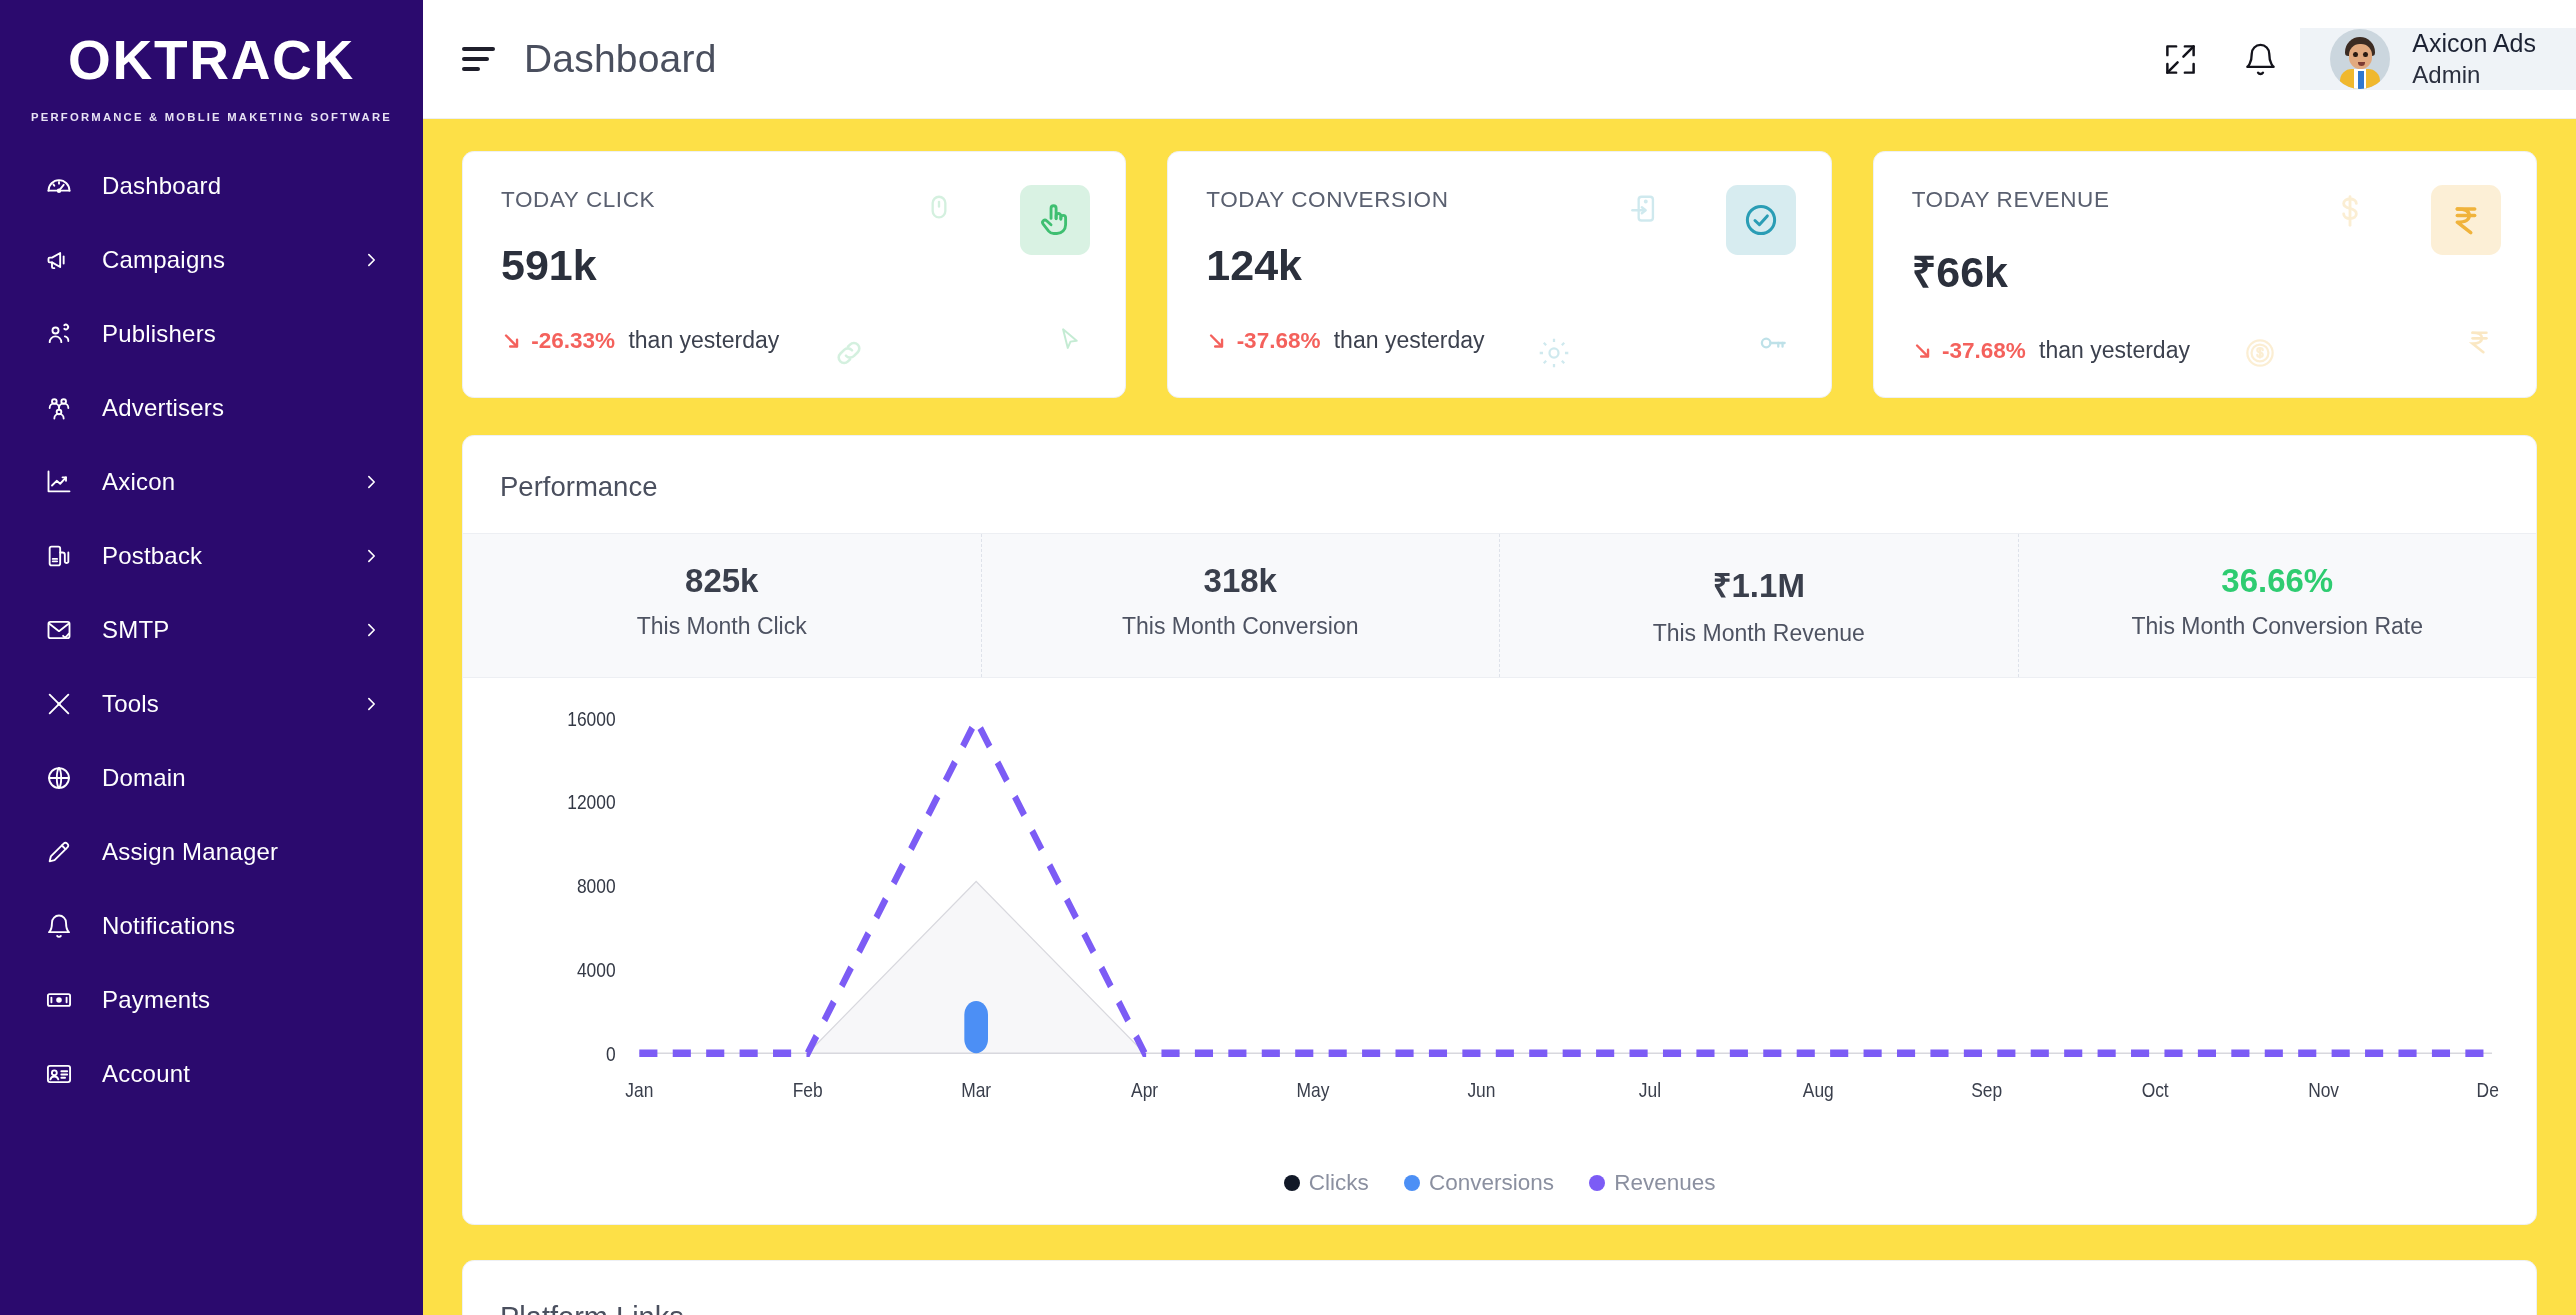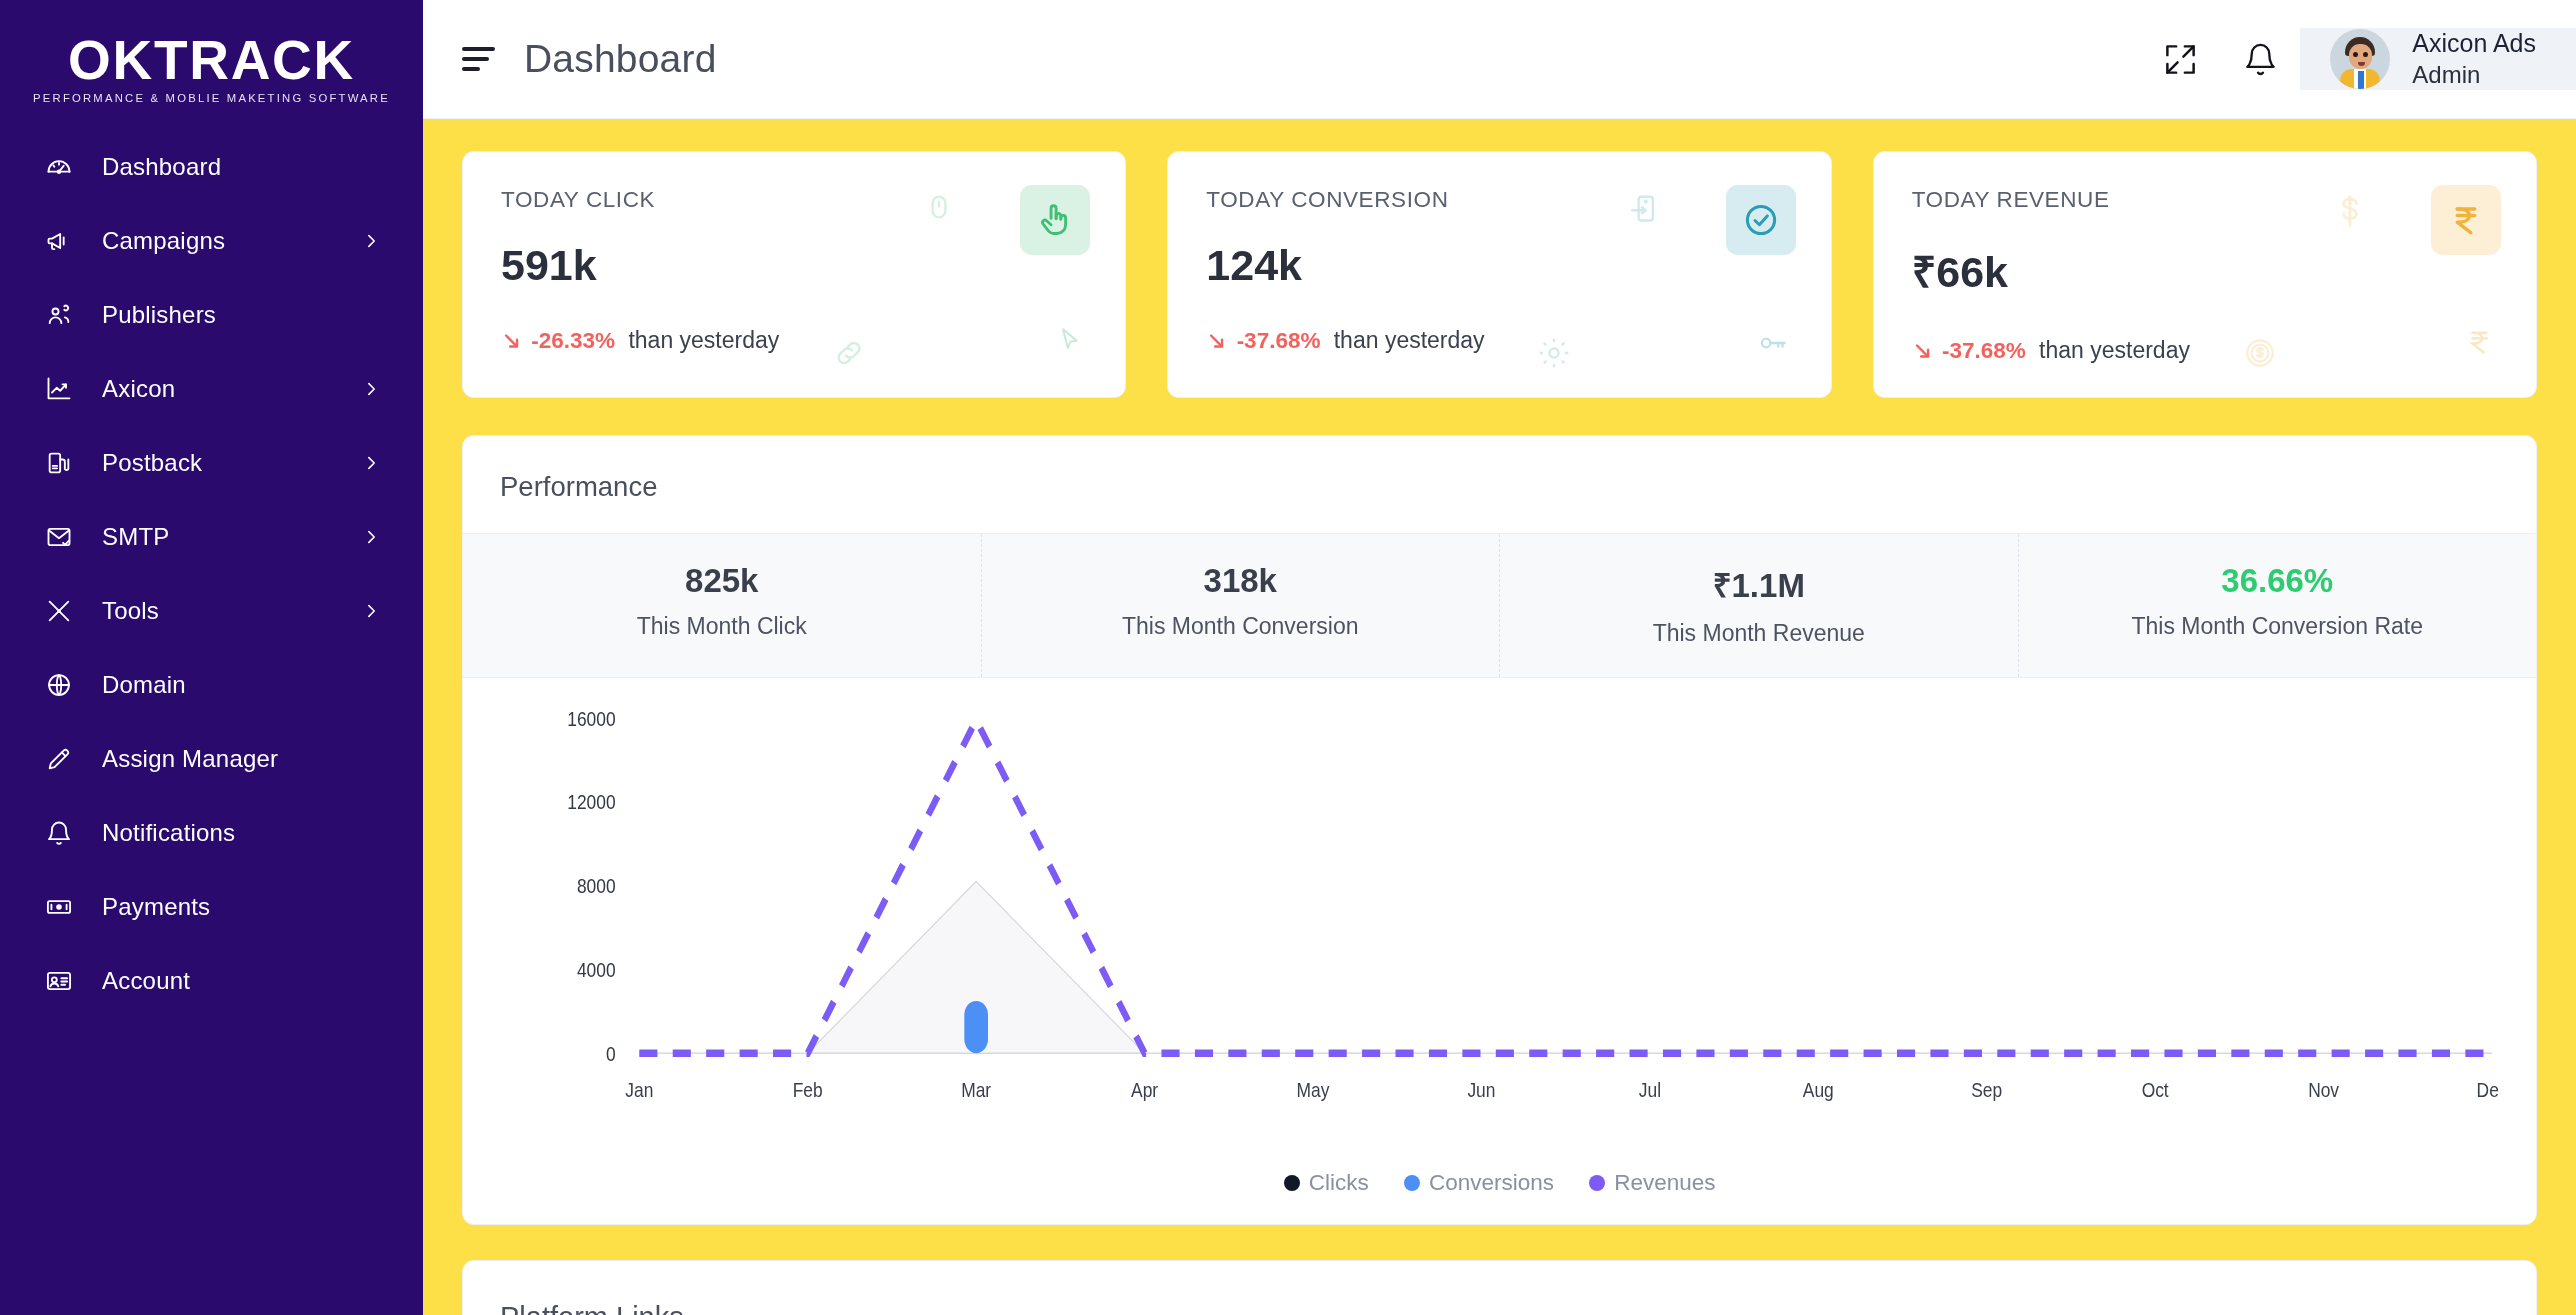--- a/index.html
+++ b/index.html
@@ -18,22 +18,22 @@
     color: #ffffff;
     position: relative;
     overflow: hidden;
   }
   .logo-wrap { padding: 33px 0 43px 0; text-align: center; }
   .logo-main {
     font-size: 55px; font-weight: 700; letter-spacing: 1.7px;
     color: #ffffff; line-height: 1;
   }
   .logo-sub {
-    margin-top: 4px;
-    font-size: 11.3px; font-weight: 400; letter-spacing: 2.2px;
+    margin-top: 23px;
+    font-size: 11.3px; font-weight: 700; letter-spacing: 2.2px;
     color: #E7E2F4;
   }
   .nav { padding: 0 0 0 0; }
   .nav-item {
     display: flex; align-items: center;
     height: 40px;
     padding: 0 43px 0 43px;
     margin-bottom: 34px;
     cursor: pointer;
     position: relative;
@@ -231,20 +231,33 @@
         <div class="nav-item">
           <span class="nav-icon">
             <svg viewBox="0 0 24 24" fill="none" stroke="#fff" stroke-width="1.6" stroke-linecap="round" stroke-linejoin="round">
               <circle cx="9" cy="9" r="2.6"></circle>
               <path d="M4 19a5 5 0 0 1 10 0"></path>
               <path d="M16.5 7.5a2 2 0 1 0 0-3"></path>
               <path d="M17 14a4 4 0 0 1 3 4"></path>
             </svg>
           </span>
           <span class="nav-label">Publishers</span>
+        </div>
+        <div class="nav-item">
+          <span class="nav-icon">
+            <svg viewBox="0 0 24 24" fill="none" stroke="#fff" stroke-width="1.6" stroke-linecap="round" stroke-linejoin="round">
+              <circle cx="8" cy="6.5" r="2"></circle>
+              <circle cx="16" cy="6.5" r="2"></circle>
+              <path d="M4 12a4 4 0 0 1 8 0"></path>
+              <path d="M12 12a4 4 0 0 1 8 0"></path>
+              <circle cx="12" cy="15.5" r="2"></circle>
+              <path d="M8 21a4 4 0 0 1 8 0"></path>
+            </svg>
+          </span>
+          <span class="nav-label">Advertisers</span>
         </div>
         <div class="nav-item">
           <span class="nav-icon">
             <svg viewBox="0 0 24 24" fill="none" stroke="#fff" stroke-width="1.6" stroke-linecap="round" stroke-linejoin="round">
               <path d="M3 3v17h18"></path>
               <polyline points="6 15 10 11 13 13.5 18 8"></polyline>
               <polyline points="15 8 18 8 18 11"></polyline>
             </svg>
           </span>
           <span class="nav-label">Axicon</span>

